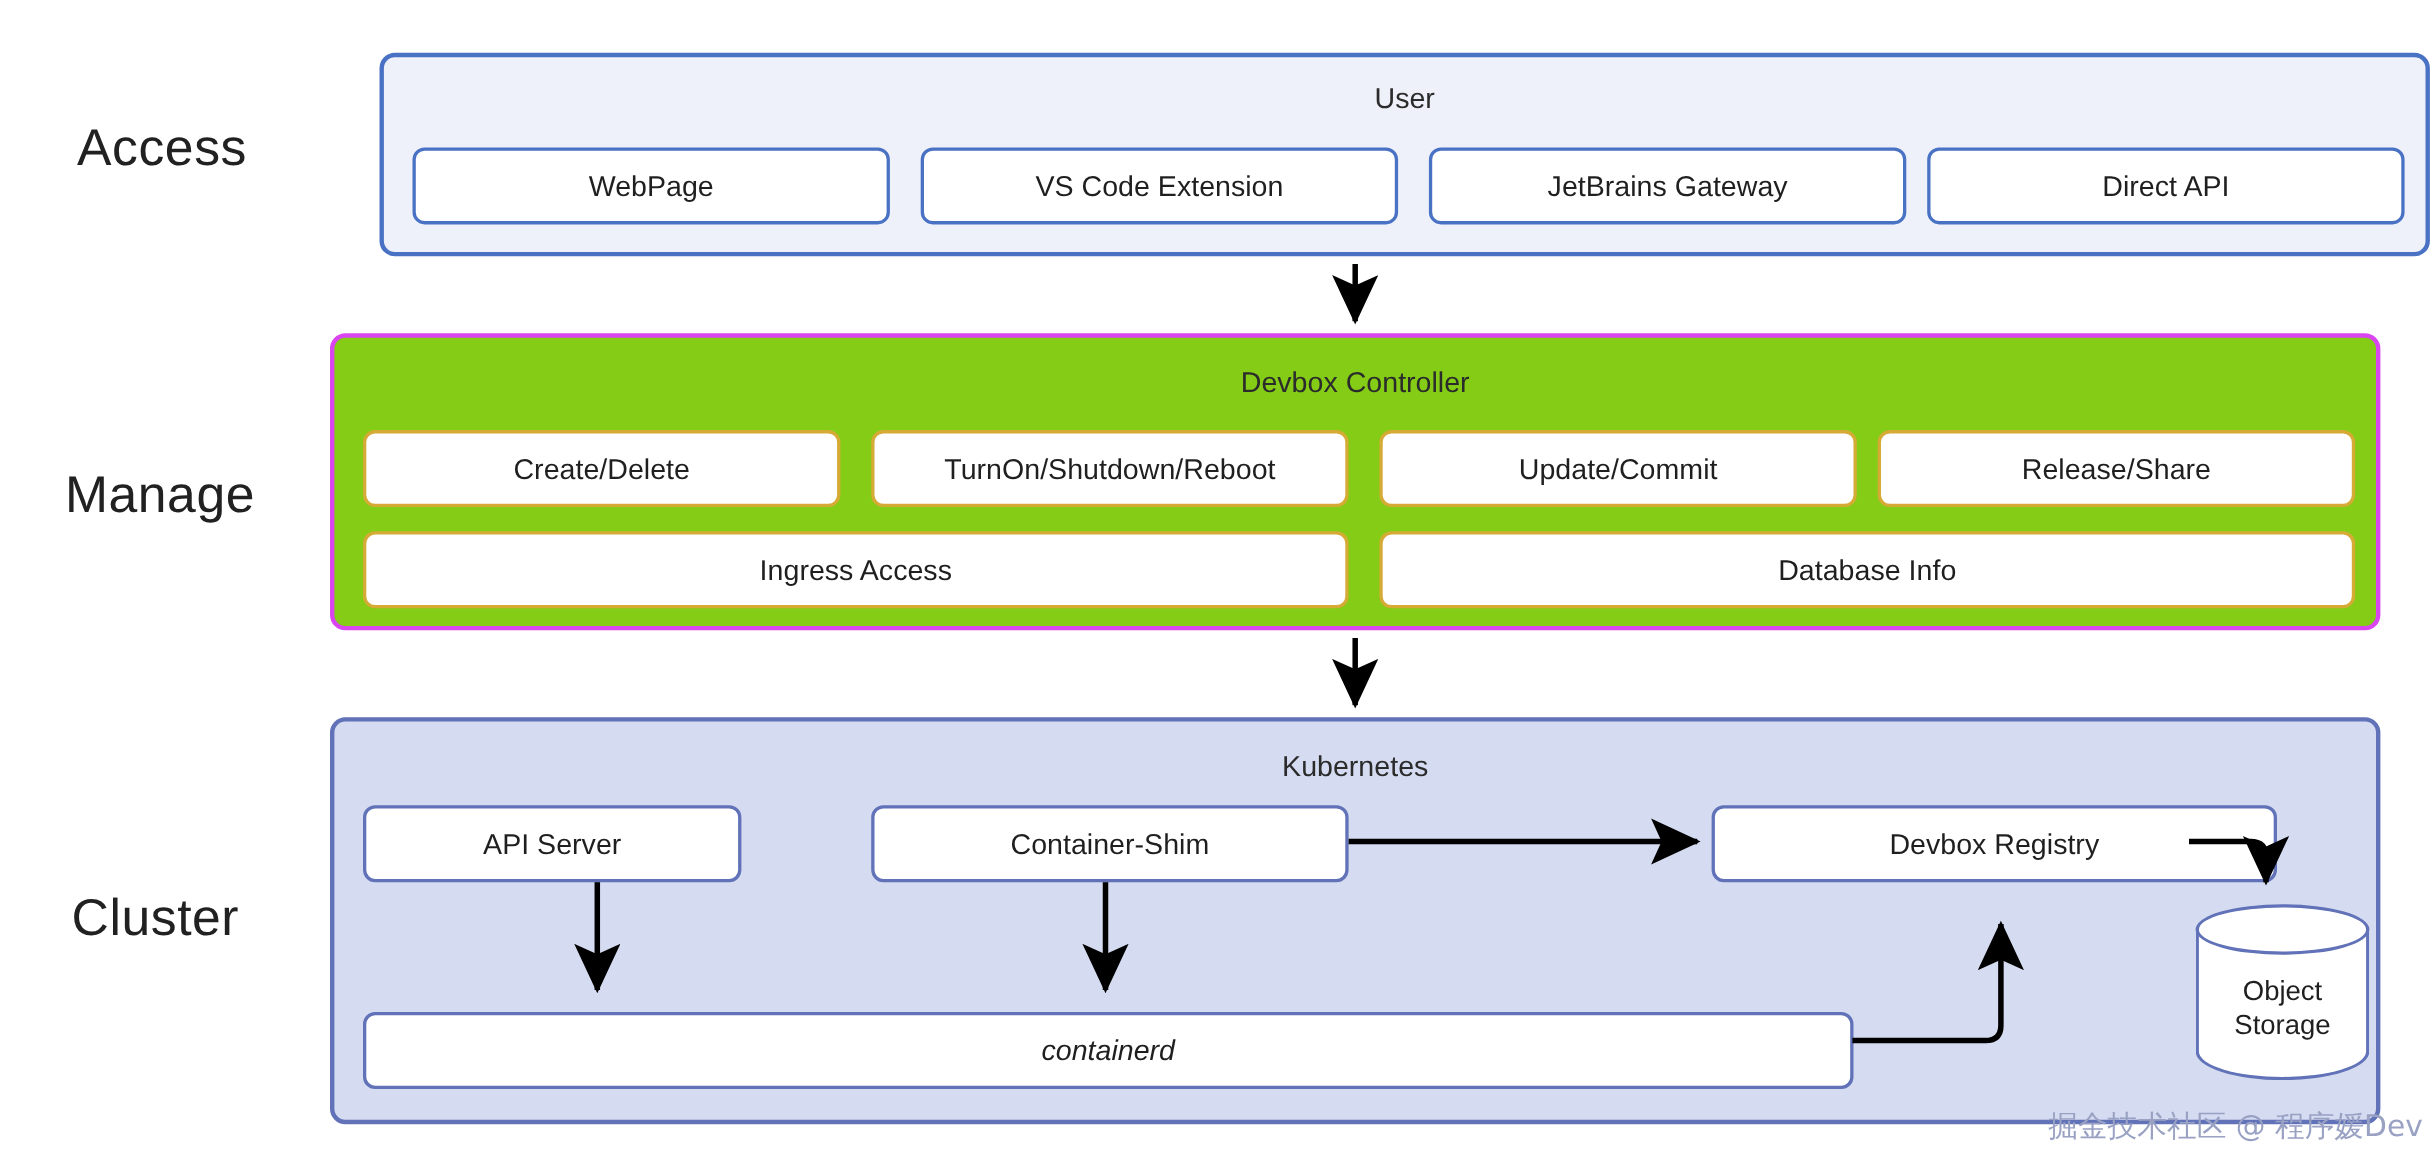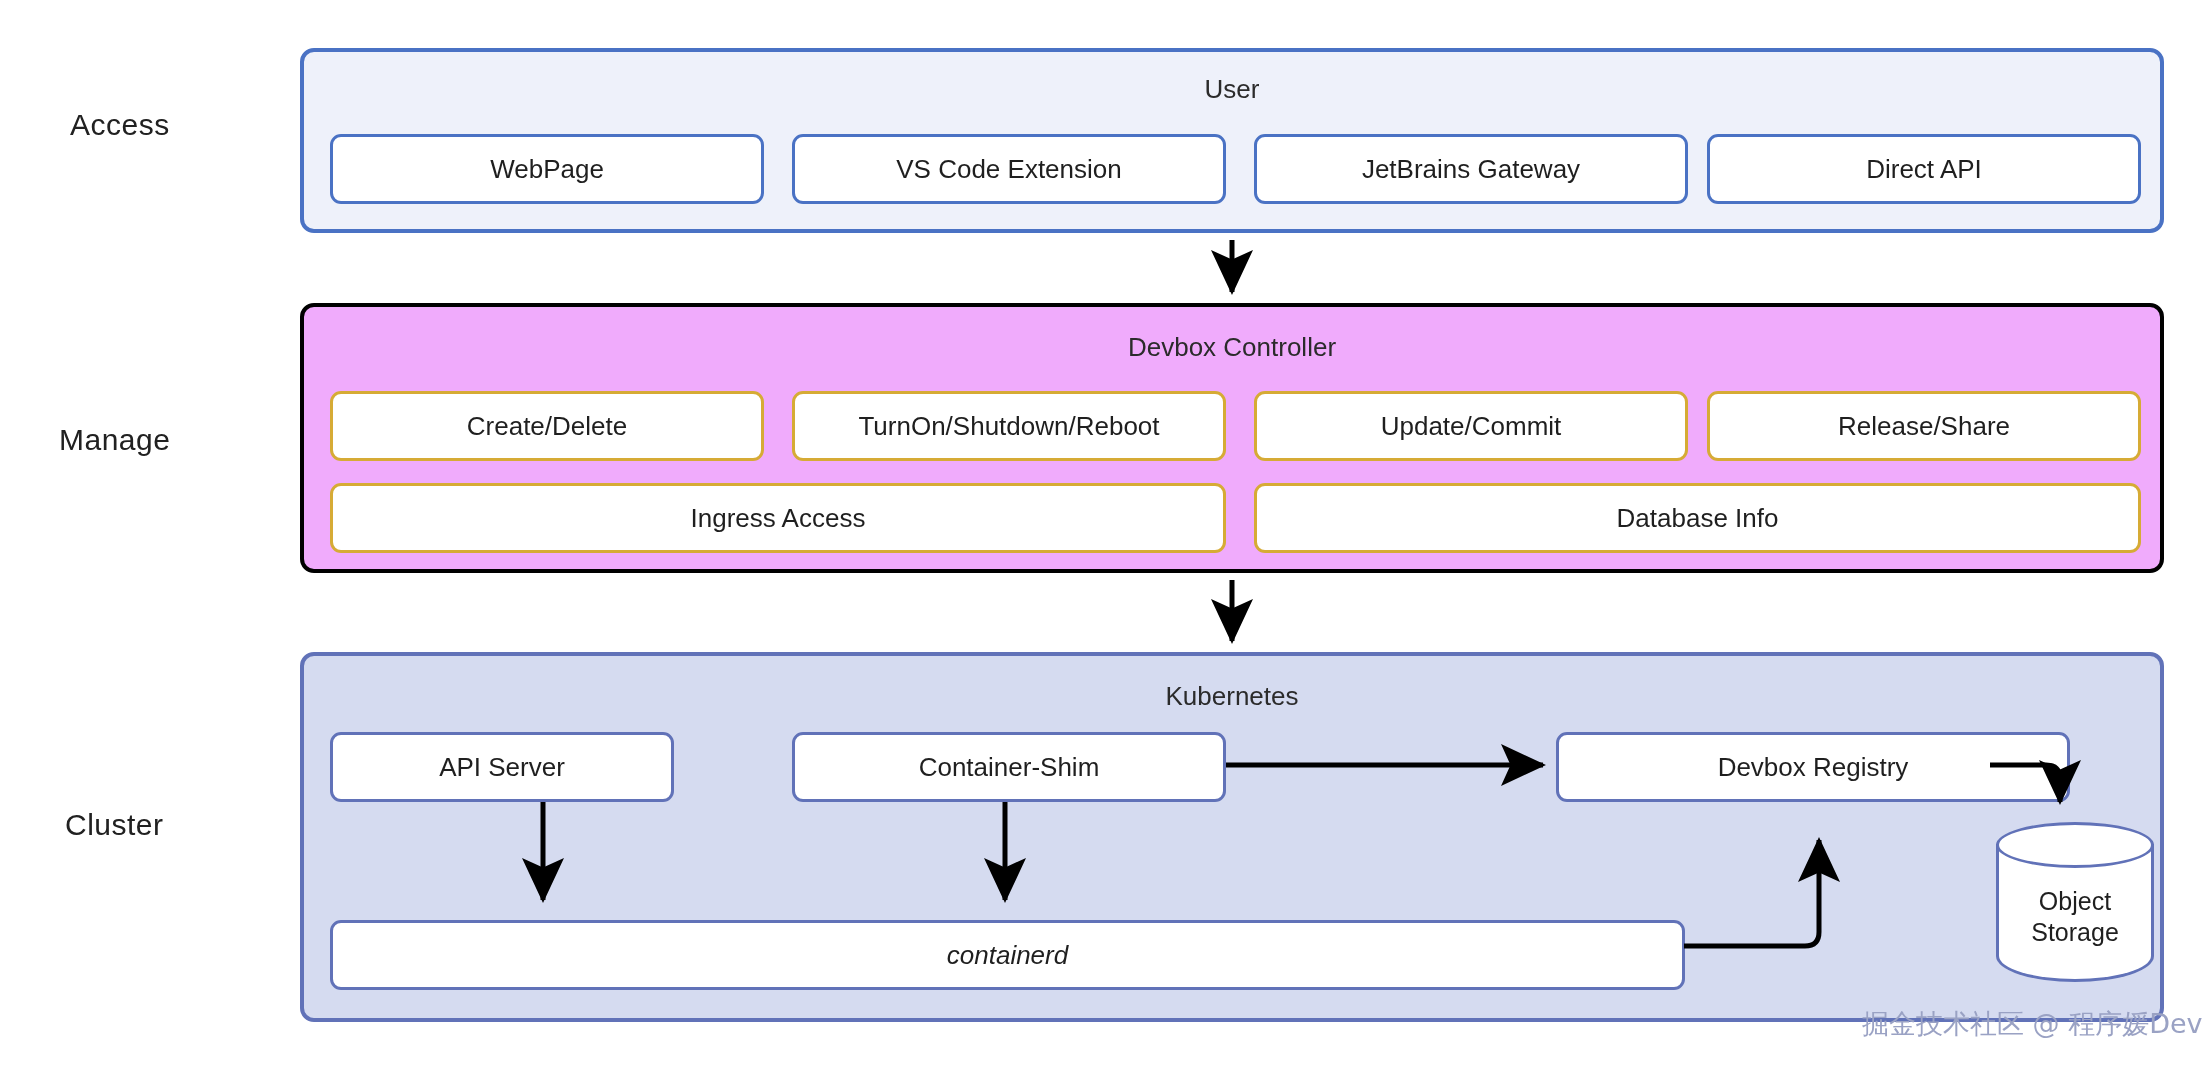--- a/index.html
+++ b/index.html
@@ -15,41 +15,42 @@
     position: relative;
     width: 2212px;
     height: 1068px;
     background: #ffffff;
     overflow: hidden;
   }
 
   
   .row-label {
     position: absolute;
-    font-size: 30px;
+    font-size: 47px;
     font-weight: 400;
     color: #212121;
     letter-spacing: 0.5px;
     white-space: nowrap;
     line-height: 1;
   }
 
   
   .panel {
     position: absolute;
     border-radius: 14px;
     box-sizing: border-box;
   }
   .panel-access {
     border: 4px solid #4a72c4;
     background: #eef1fa;
+    margin-left: 45px;
   }
   .panel-manage {
-    border: 4px solid #000000;
-    background: #f0abfc;
+    border: 4px solid #d946ef;
+    background: #84cc16;
   }
   .panel-cluster {
     border: 4px solid #6172b8;
     background: #d5dbf0;
   }
   .panel-title {
     position: absolute;
     left: 0;
     right: 0;
     text-align: center;

